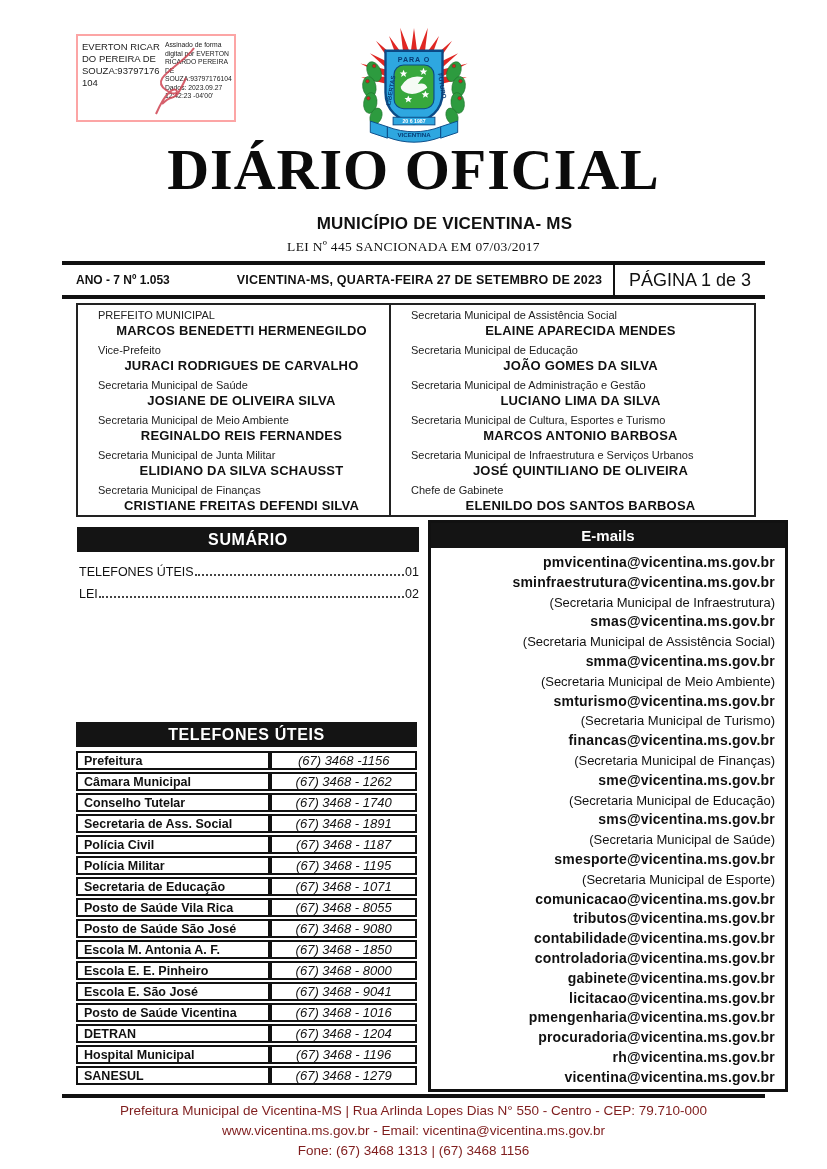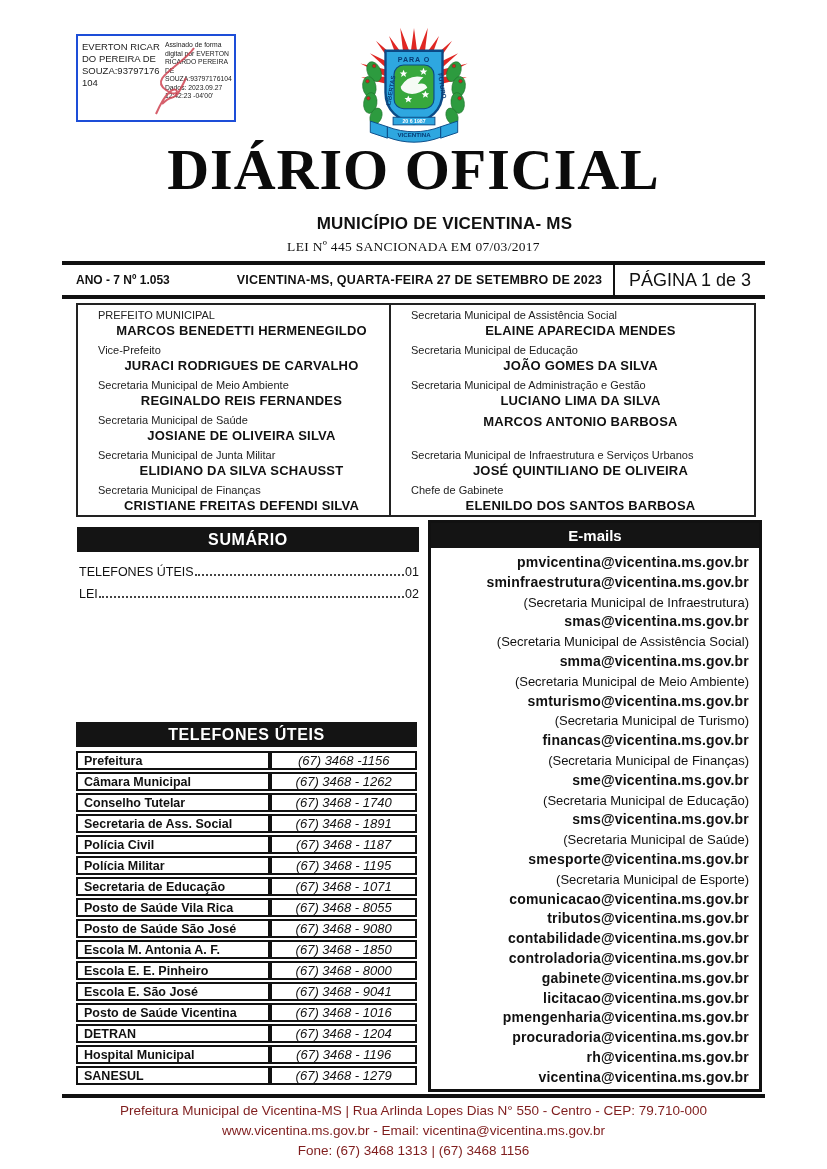--- a/index.html
+++ b/index.html
@@ -1,21 +1,21 @@
 <!DOCTYPE html>
 <html><head>
 <meta charset="utf-8">
 <style>
   html,body{margin:0;padding:0;background:#ffffff;}
   .page{position:relative;width:827px;height:1169px;background:#fff;overflow:hidden;
         font-family:"Liberation Sans",sans-serif;color:#111;}
 
   
   .sigbox{position:absolute;left:76px;top:34px;width:160px;height:88px;
-          border:2px solid #1d4ed8;box-sizing:border-box;display:flex;gap:3px;
+          border:2px solid #fca5a5;box-sizing:border-box;display:flex;gap:3px;
           padding:5px 4px;background:#fff;}
   .sig-left{width:56%;font-size:9.5px;line-height:12px;color:#222;word-break:break-all;}
   .sig-right{width:44%;font-size:6.8px;line-height:8.5px;color:#222;}
   .squiggle{position:absolute;left:64px;top:2px;pointer-events:none;}
 
   
   .crest{position:absolute;left:338px;top:24px;}
 
   
   .title{position:absolute;top:136px;left:0;width:100%;text-align:center;
@@ -58,21 +58,21 @@
   .sum-dots{flex:1;border-bottom:2px dotted #444;margin:0 1px 3px 1px;}
 
   
   .phones-table{position:absolute;top:749px;left:76px;width:341px;
                 border-collapse:separate;border-spacing:0 2px;}
   .phones-table td{border:2px solid #111;padding:0 6px;height:15px;}
   td.pl{width:57%;font-weight:700;font-size:12.5px;}
   td.pn{font-style:italic;font-size:13px;text-align:center;}
 
   
-  .emails-box{position:absolute;top:520px;left:428px;width:334px;height:572px;
+  .emails-box{position:absolute;top:520px;left:428px;width:360px;height:572px;
               border:3px solid #111;box-sizing:border-box;background:#fff;}
   .emails-bar{height:25px;background:#141414;color:#fff;display:flex;align-items:center;
               justify-content:center;font-weight:700;font-size:15px;}
   .emails-list{padding:5px 10px 0 2px;text-align:right;}
   .em-addr{font-weight:700;font-size:14px;line-height:19.8px;letter-spacing:.2px;}
   .em-cap{font-size:13px;line-height:19.8px;}
 
   
   .footer{position:absolute;top:1101px;left:0;width:100%;text-align:center;
           font-size:13.5px;line-height:20px;color:#7f1d1d;}
@@ -192,28 +192,28 @@
     <div class="off-col">
       <div class="off-entry">
         <div class="off-role">PREFEITO MUNICIPAL</div>
         <div class="off-name">MARCOS BENEDETTI HERMENEGILDO</div>
       </div>
       <div class="off-entry">
         <div class="off-role">Vice-Prefeito</div>
         <div class="off-name">JURACI RODRIGUES DE CARVALHO</div>
       </div>
       <div class="off-entry">
+        <div class="off-role">Secretaria Municipal de Saúde</div>
+        <div class="off-name">JOSIANE DE OLIVEIRA SILVA</div>
+      </div>
+      <div class="off-entry">
         <div class="off-role">Secretaria Municipal de Meio Ambiente</div>
         <div class="off-name">REGINALDO REIS FERNANDES</div>
       </div>
       <div class="off-entry">
-        <div class="off-role">Secretaria Municipal de Saúde</div>
-        <div class="off-name">JOSIANE DE OLIVEIRA SILVA</div>
-      </div>
-      <div class="off-entry">
         <div class="off-role">Secretaria Municipal de Junta Militar</div>
         <div class="off-name">ELIDIANO DA SILVA SCHAUSST</div>
       </div>
       <div class="off-entry">
         <div class="off-role">Secretaria Municipal de Finanças</div>
         <div class="off-name">CRISTIANE FREITAS DEFENDI SILVA</div>
       </div>
     </div>
     <div class="off-col right">
       <div class="off-entry">
@@ -222,20 +222,21 @@
       </div>
       <div class="off-entry">
         <div class="off-role">Secretaria Municipal de Educação</div>
         <div class="off-name">JOÃO GOMES DA SILVA</div>
       </div>
       <div class="off-entry">
         <div class="off-role">Secretaria Municipal de Administração e Gestão</div>
         <div class="off-name">LUCIANO LIMA DA SILVA</div>
       </div>
       <div class="off-entry">
+        <div class="off-role">Secretaria Municipal de Cultura, Esportes e Turismo</div>
         <div class="off-name">MARCOS ANTONIO BARBOSA</div>
       </div>
       <div class="off-entry">
         <div class="off-role">Secretaria Municipal de Infraestrutura e Serviços Urbanos</div>
         <div class="off-name">JOSÉ QUINTILIANO DE OLIVEIRA</div>
       </div>
       <div class="off-entry">
         <div class="off-role">Chefe de Gabinete</div>
         <div class="off-name">ELENILDO DOS SANTOS BARBOSA</div>
       </div>

